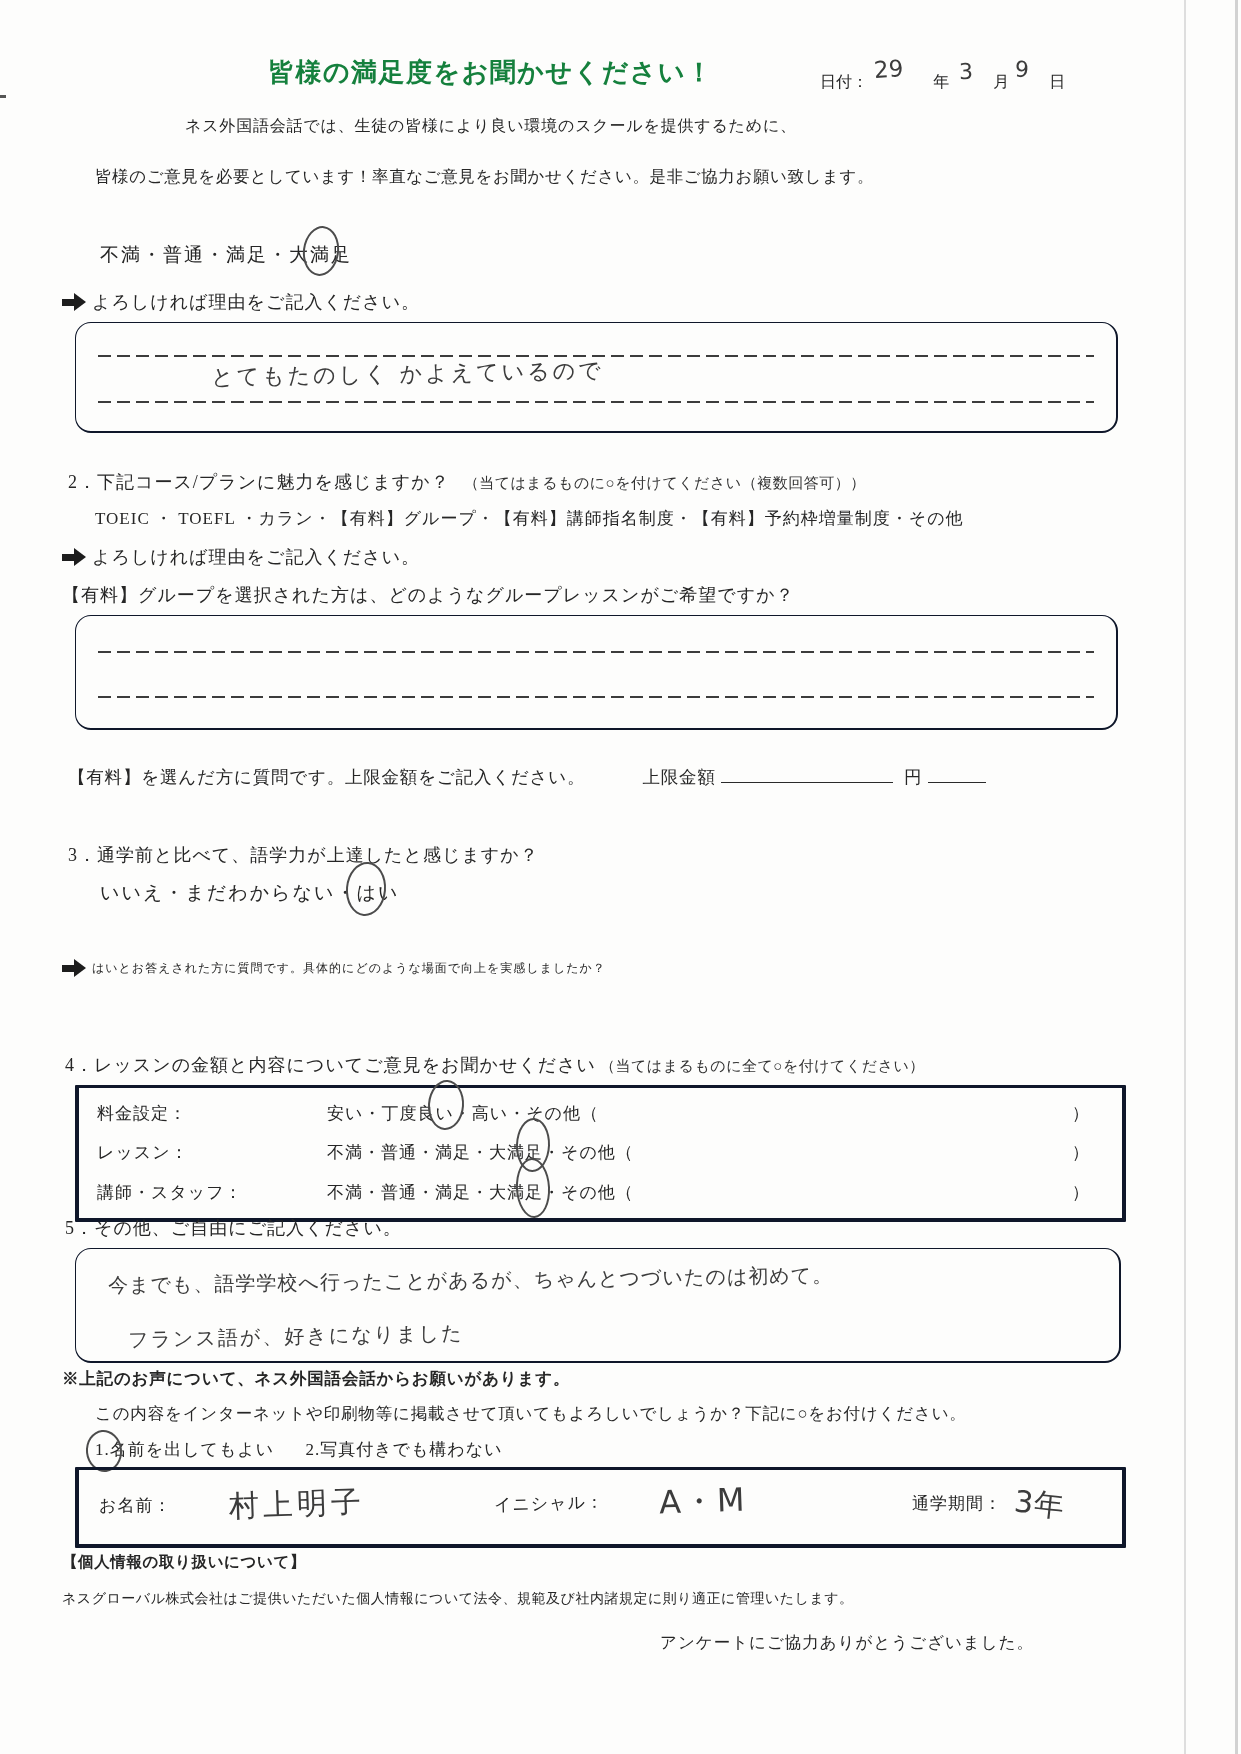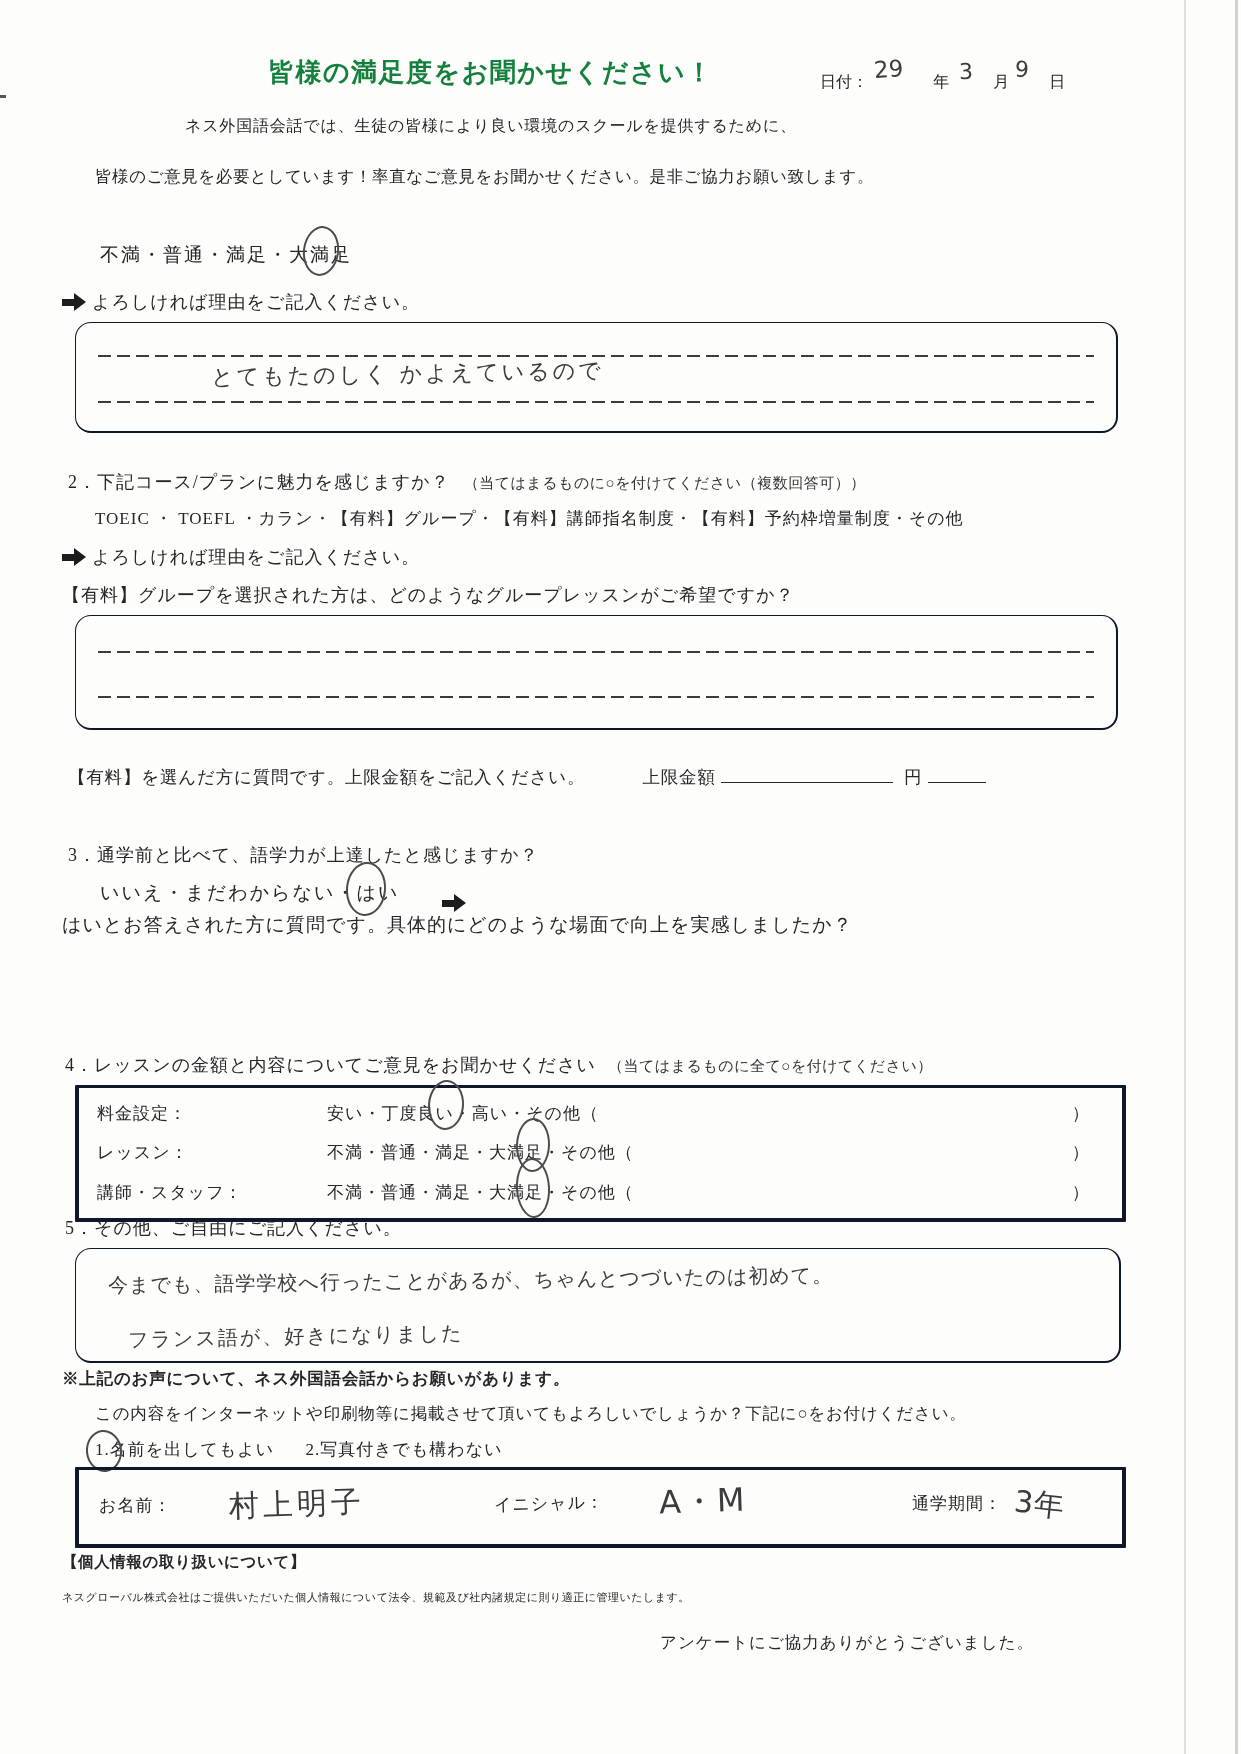--- a/index.html
+++ b/index.html
@@ -9,21 +9,21 @@
     font-family:"Liberation Serif","DejaVu Serif",serif;
     color:#262626;
   }
   .abs { position:absolute; white-space:nowrap; }
   .title { font-size:26px; letter-spacing:1.5px; font-weight:600; color:#15803d; }
   .qlabel { font-size:18px; letter-spacing:1px; }
   .hint { font-size:15px; letter-spacing:0.5px; color:#333; }
   .opts { font-size:19px; letter-spacing:2px; }
   .opts-sm { font-size:17px; letter-spacing:1px; }
   .prompt { font-size:18px; letter-spacing:1px; display:flex; align-items:center; }
-  .small { font-size:11px; letter-spacing:0.5px; }
+  .small { font-size:14px; letter-spacing:0.5px; }
   
   .arrow { display:inline-block; position:relative; width:24px; height:18px; margin-right:6px; flex:0 0 auto; }
   .arrow::before { content:""; position:absolute; left:0; top:6px; width:12px; height:7px; background:#1d1d1d; }
   .arrow::after { content:""; position:absolute; left:12px; top:0; width:0; height:0;
     border-top:9px solid transparent; border-bottom:9px solid transparent; border-left:12px solid #1d1d1d; }
   
   .answer-box { position:absolute; border:4px solid #0f172a; background:transparent; }
   .rounded { border-radius:16px; border-width:1.5px 2px 2px 1.5px; }
   .sharp { border-radius:1px; border-top-width:3px; }
   .ruled { position:absolute; left:22px; right:22px; height:2px;
@@ -92,28 +92,28 @@
     <span>【有料】を選んだ方に質問です。上限金額をご記入ください。</span>
     <span style="margin-left:52px;">上限金額</span>
     <span style="display:inline-block; width:172px; border-bottom:1.5px solid #2a2a2a; text-align:center;"></span>
     <span style="margin-left:6px;">円</span>
     <span style="display:inline-block; width:58px; border-bottom:1.5px solid #2a2a2a;"></span>
   </div>
 
   <div class="abs qlabel" style="left:68px; top:843px;">3．通学前と比べて、語学力が上達したと感じますか？</div>
   <div class="abs opts" style="left:100px; top:880px;">いいえ・まだわからない・はい</div>
   <div class="hand-circle" style="left:346px; top:862px; width:36px; height:50px; transform:rotate(5deg);"></div>
-  <div class="abs prompt" style="left:62px; top:894px; font-size:19px;flex-direction:column;">
+  <div class="abs prompt" style="left:62px; top:959px; font-size:12px;">
     <span class="arrow"></span>
     <span>はいとお答えされた方に質問です。具体的にどのような場面で向上を実感しましたか？</span>
   </div>
 
   <div class="abs" style="left:65px; top:1053px;">
     <span class="qlabel">4．レッスンの金額と内容についてご意見をお聞かせください</span>
-    <span class="hint" style="margin-left:8px;">（当てはまるものに全て○を付けてください）</span>
+    <span class="hint" style="">（当てはまるものに全て○を付けてください）</span>
   </div>
   <div class="answer-box sharp" style="left:75px; top:1085px; width:1043px; height:118px; display:flex; flex-direction:column; justify-content:space-around; padding:6px 0;">
     <div class="q4-row">
       <span class="q4-label">料金設定：</span>
       <span>安い・丁度良い・高い・その他（</span>
       <span class="q4-close">）</span>
     </div>
     <div class="q4-row">
       <span class="q4-label">レッスン：</span>
       <span>不満・普通・満足・大満足・その他（</span>

